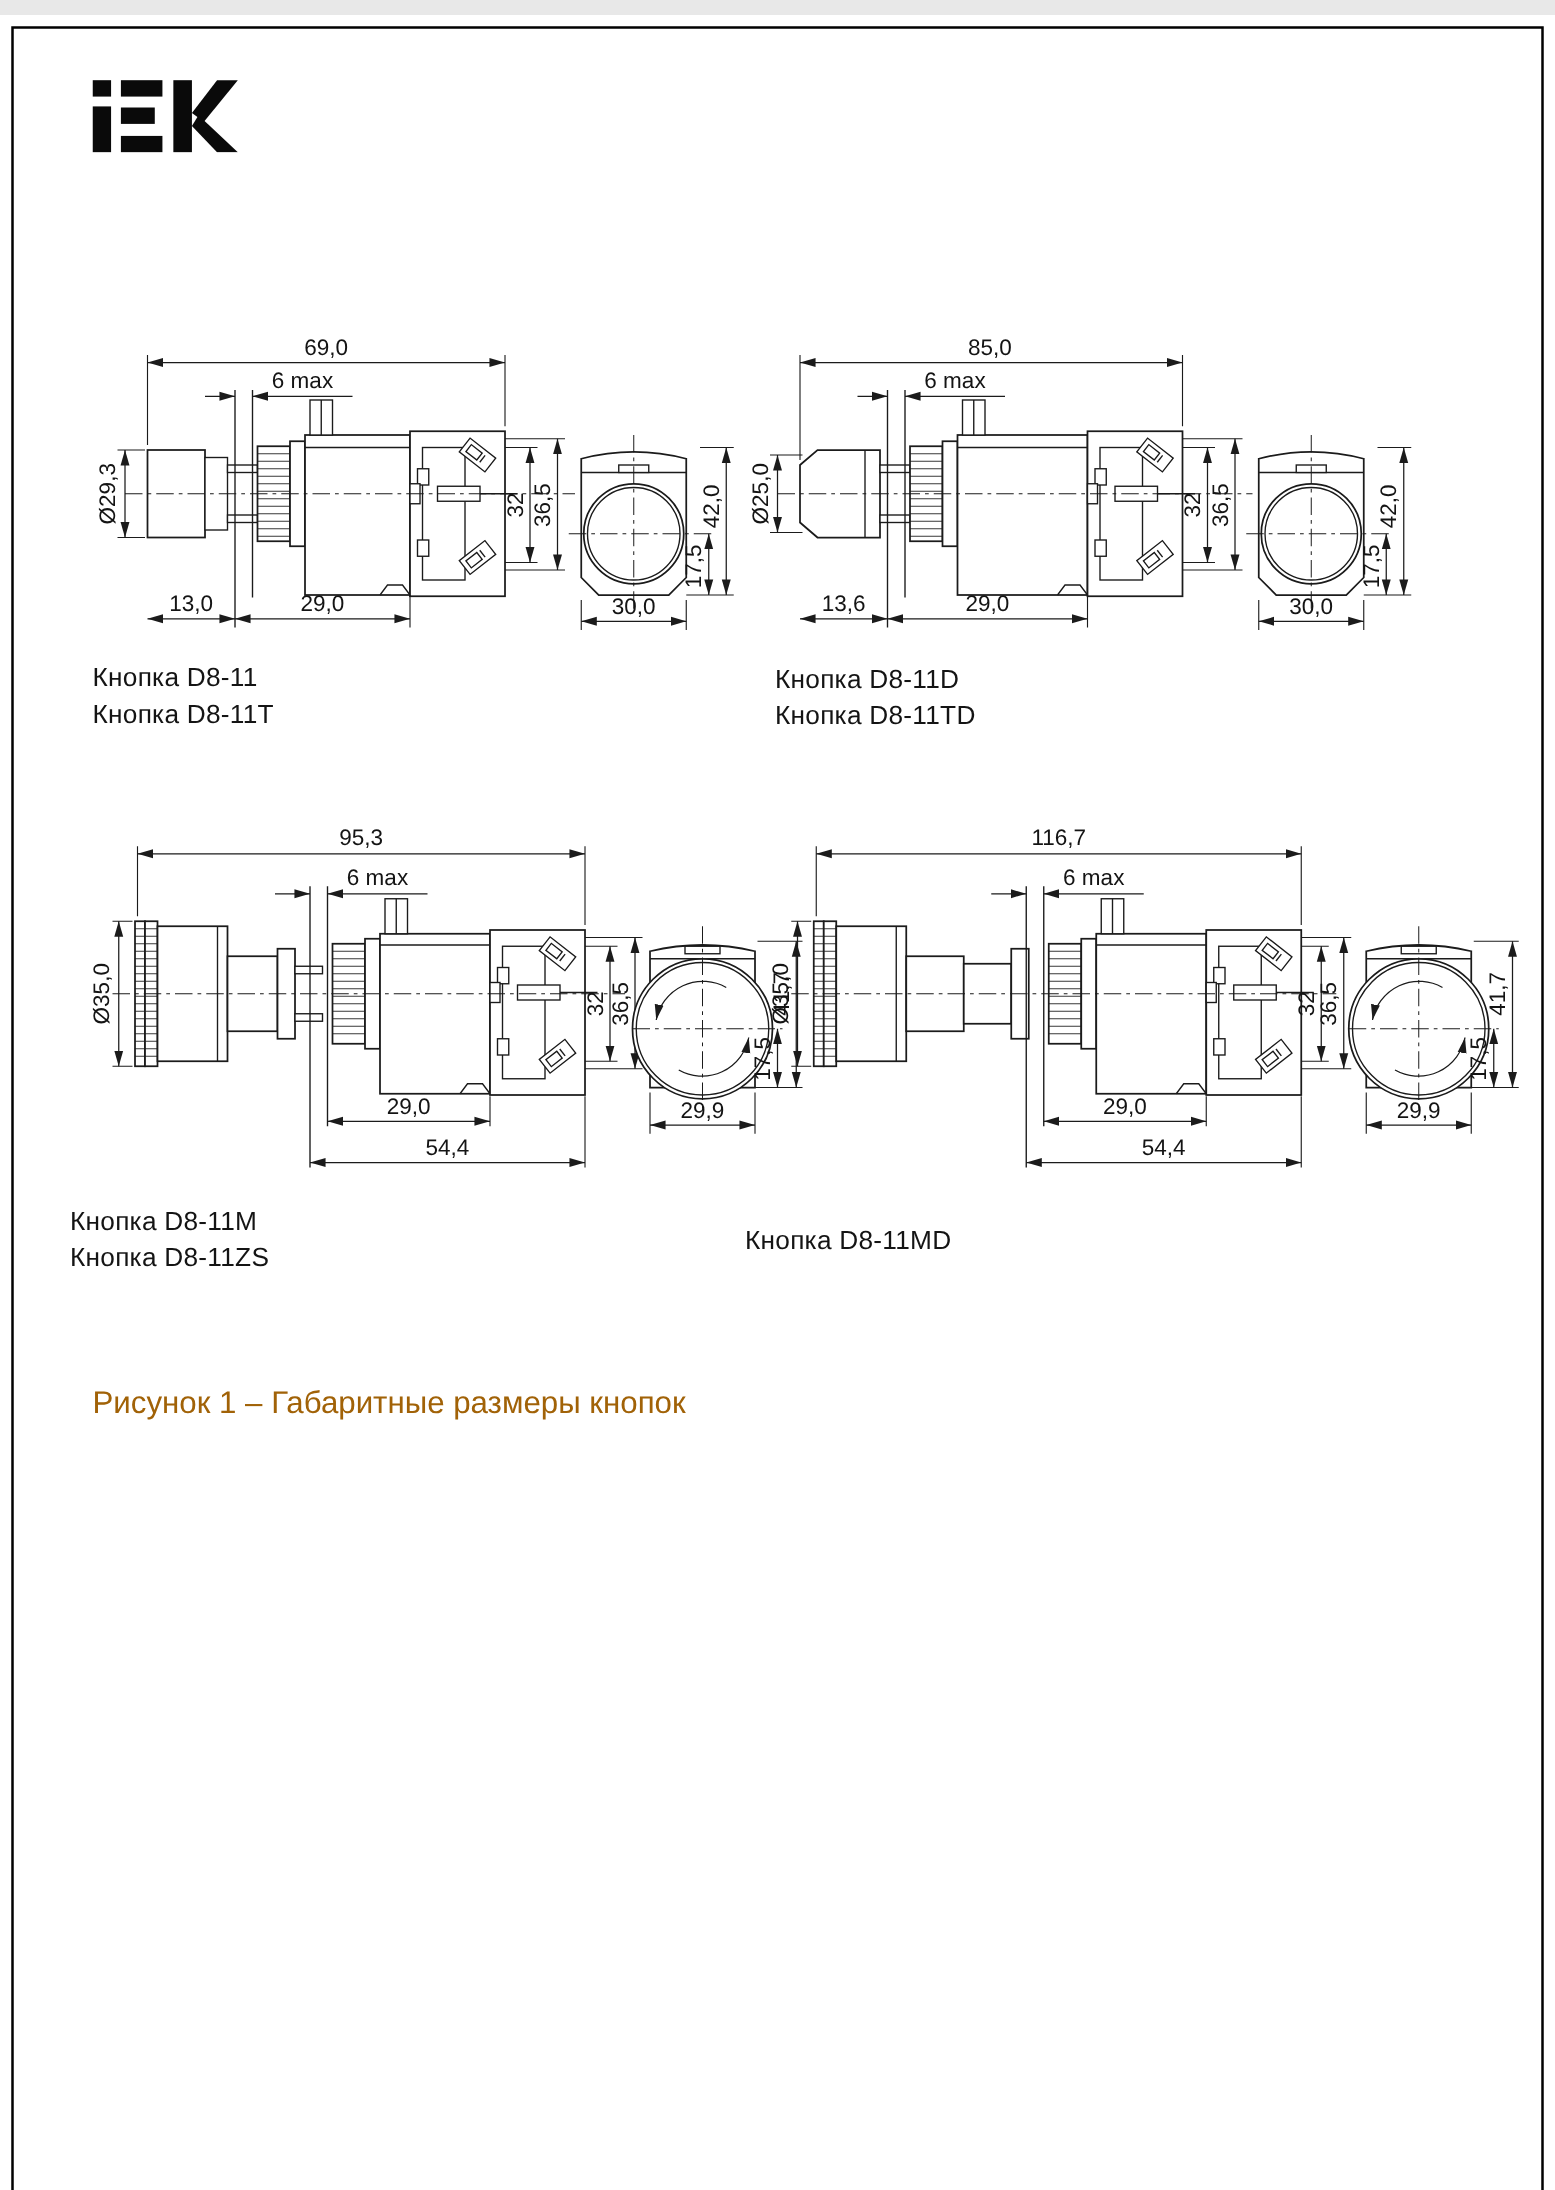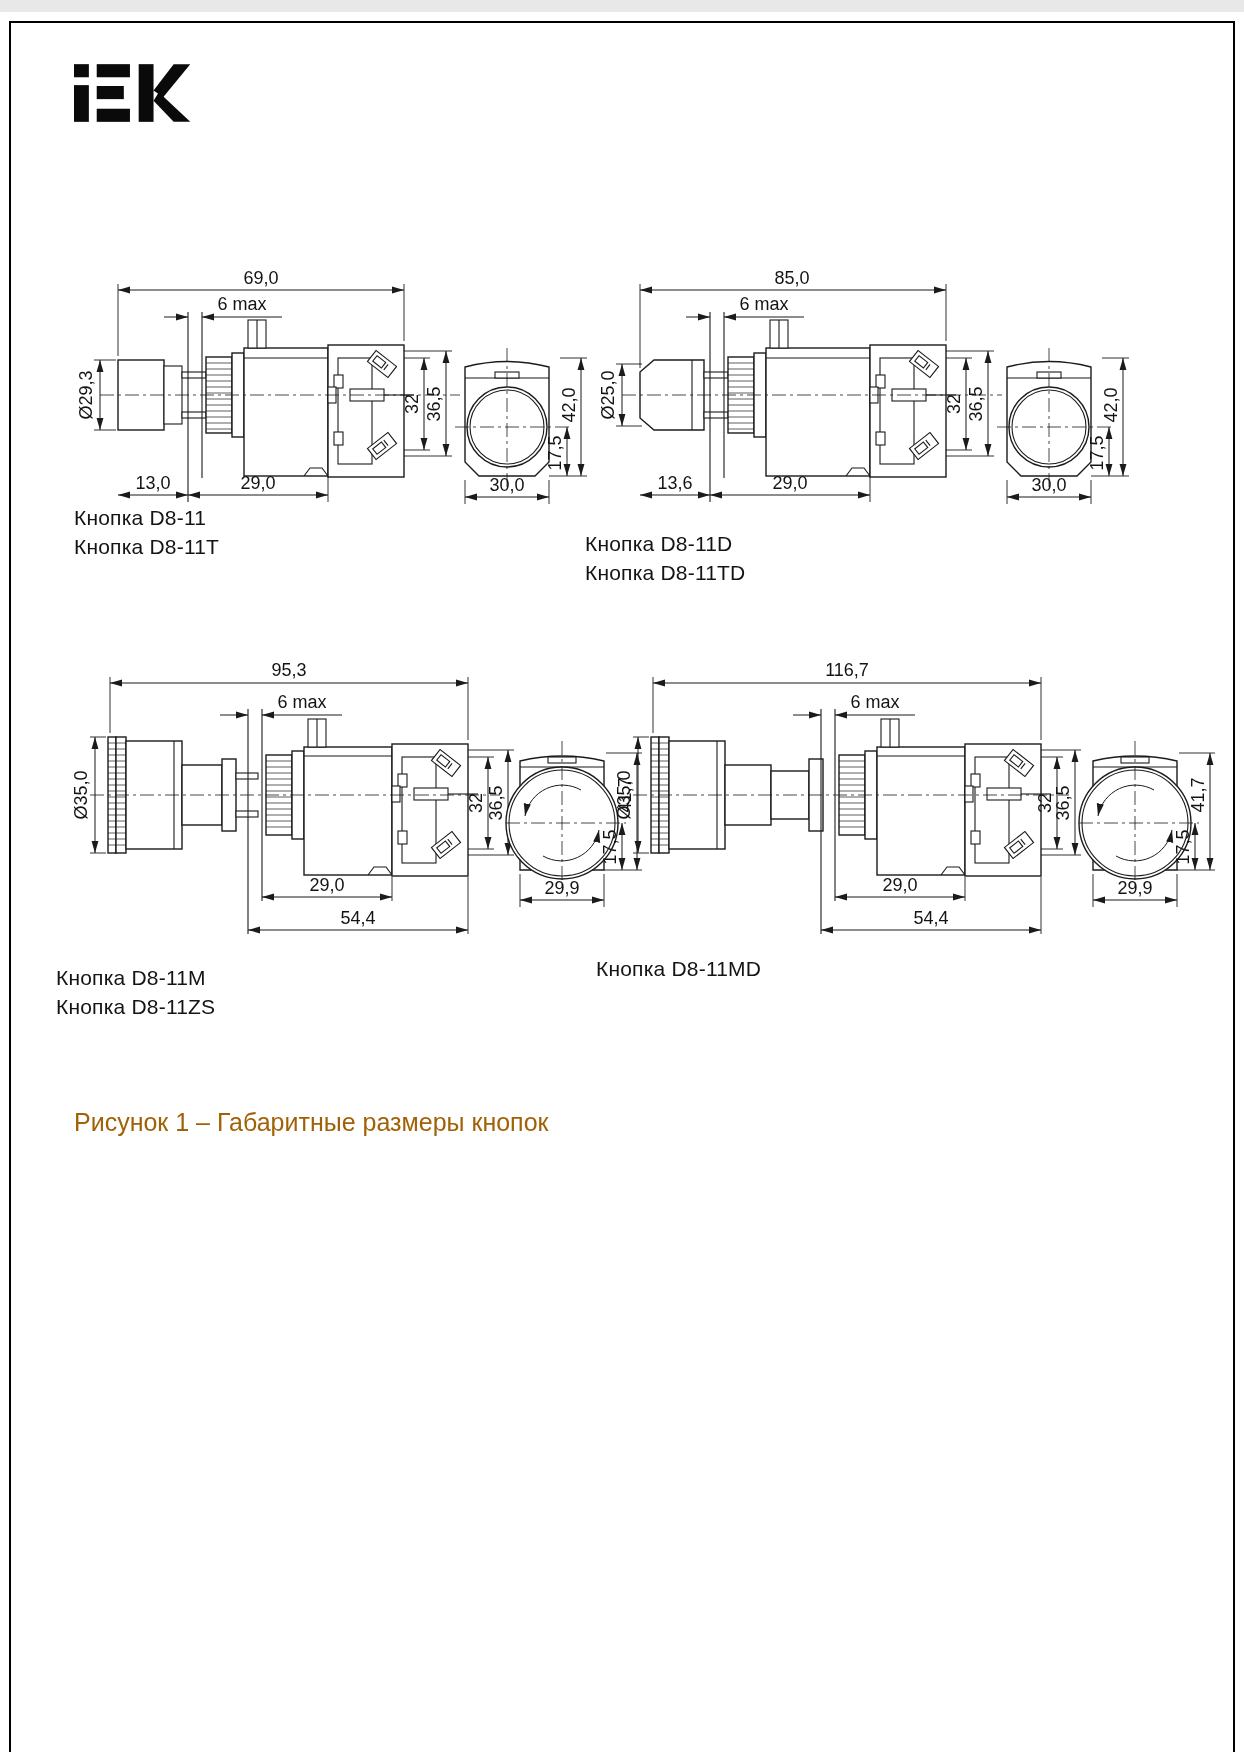--- a/index.html
+++ b/index.html
@@ -390,30 +390,30 @@
       <text x="522" y="249">29,9</text>
       <line class="ext" x1="564" y1="225" x2="602" y2="225"></line>
       <line class="dim" x1="582" y1="178" x2="582" y2="225" marker-start="url(#a4)" marker-end="url(#a4)"></line>
       <text x="576" y="202" transform="rotate(-90,576,202)">17,5</text>
       <line class="ext" x1="566" y1="108" x2="602" y2="108"></line>
       <line class="dim" x1="597" y1="108" x2="597" y2="225" marker-start="url(#a4)" marker-end="url(#a4)"></line>
       <text x="591" y="150" transform="rotate(-90,591,150)">41,7</text>
     </g>
   </svg>
 
-  <div class="lbl" style="left:74px;top:491px">
+  <div class="lbl" style="left:74px;top:516px">
     <div>Кнопка D8-11</div>
     <div>Кнопка D8-11T</div>
   </div>
-  <div class="lbl" style="left:585px;top:517px">
+  <div class="lbl" style="left:620px;top:517px">
     <div>Кнопка D8-11D</div>
     <div>Кнопка D8-11TD</div>
   </div>
   <div class="lbl" style="left:56px;top:951px">
     <div>Кнопка D8-11M</div>
     <div>Кнопка D8-11ZS</div>
   </div>
-  <div class="lbl" style="left:596px;top:942px">
+  <div class="lbl" style="left:596px;top:966px">
     <div>Кнопка D8-11MD</div>
   </div>
 
   <div class="caption">Рисунок 1 – Габаритные размеры кнопок</div>
 </div>
 
 </body></html>

